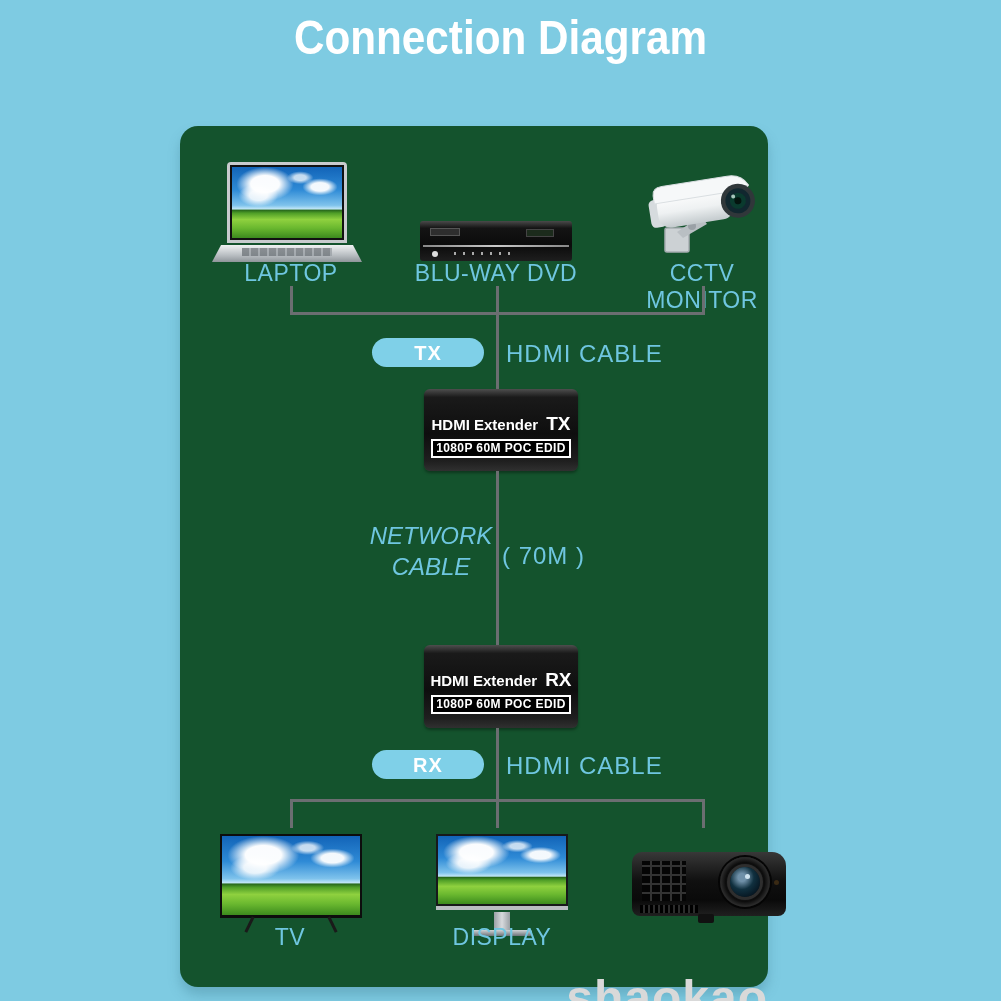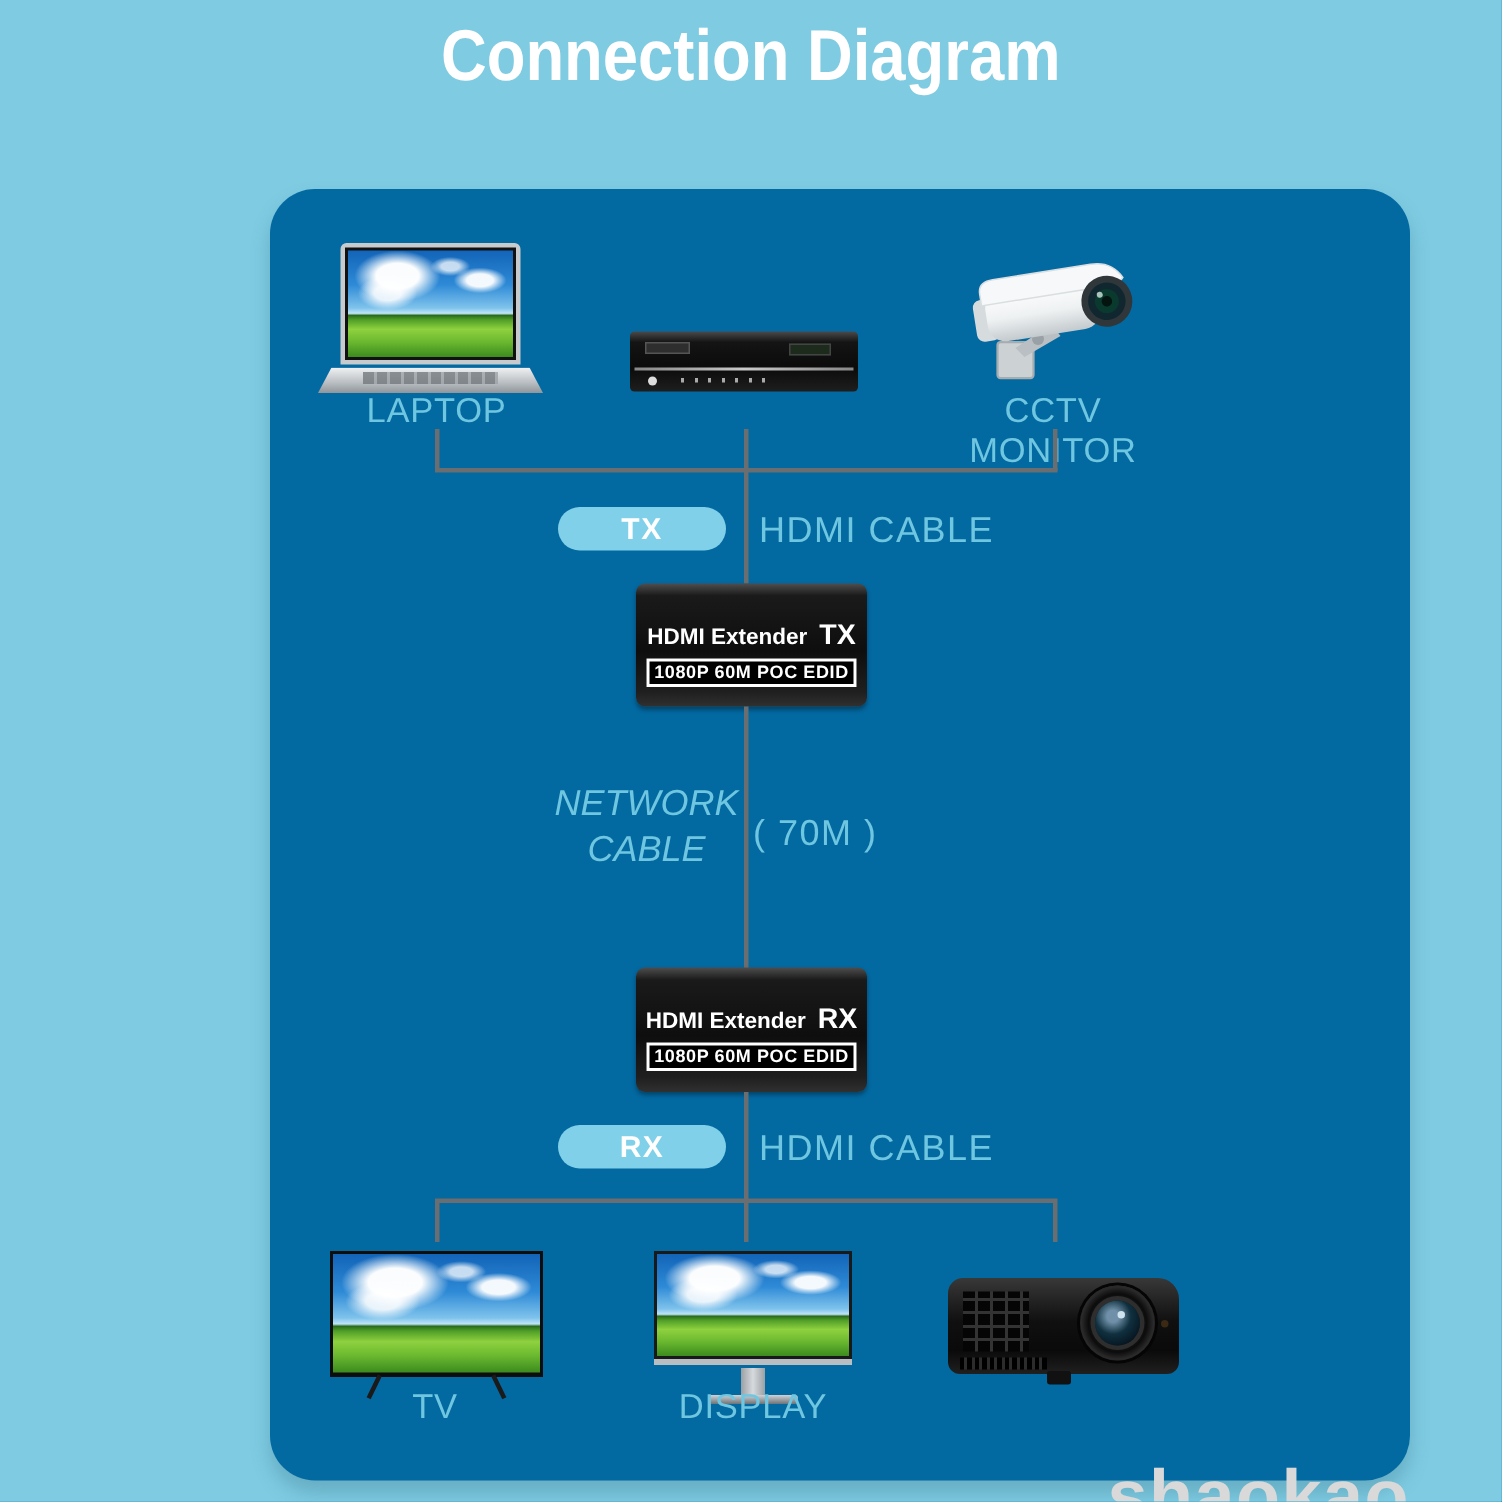--- a/index.html
+++ b/index.html
@@ -1,21 +1,21 @@
 <!DOCTYPE html>
 <html><head>
 <meta charset="utf-8">
 <style>
   html,body{margin:0;padding:0;background:#7ecbe2;}
   .canvas{position:relative;width:1001px;height:1001px;background:#7ecbe2;overflow:hidden;
           font-family:"Liberation Sans",sans-serif;}
   .title{position:absolute;top:10px;left:0;width:100%;text-align:center;color:#ffffff;
          font-size:48px;font-weight:bold;transform:scaleX(.88);}
-  .card{position:absolute;left:180px;top:126px;width:760px;height:861px;background:#0369a1;
-        border-radius:30px;box-shadow:0 8px 12px rgba(60,120,140,.35);}
+  .card{position:absolute;left:180px;top:126px;width:588px;height:861px;background:#14532d;
+        border-radius:18px;box-shadow:0 8px 12px rgba(60,120,140,.35);}
   .dev-label{position:absolute;width:170px;text-align:center;font-size:23px;color:#6fc6e0;
              letter-spacing:.5px;}
   .line{position:absolute;background:#6b6e71;}
   .line.h{height:3px;}
   .line.v{width:3px;}
   .badge{position:absolute;width:112px;height:29px;border-radius:15px;background:#7fd0e8;
          color:#ffffff;font-size:20px;font-weight:bold;text-align:center;line-height:30px;
          letter-spacing:1px;}
   .cable-label{position:absolute;left:326px;font-size:24px;color:#6fc6e0;letter-spacing:1px;}
   .net-label{position:absolute;left:188px;top:394px;width:126px;text-align:center;
@@ -153,20 +153,21 @@
           <circle cx="103" cy="40" r="17" fill="#30373a"></circle>
           <circle cx="103" cy="40" r="12.5" fill="#11272f"></circle>
           <circle cx="103" cy="40" r="8" fill="#0a3a2e"></circle>
           <circle cx="103" cy="40" r="3.5" fill="#04140f"></circle>
           <circle cx="99" cy="35" r="2" fill="#cfe8e0" opacity=".8"></circle>
         </g>
       </svg>
     </div>
 
     <div class="dev-label" style="left:26px;top:134px">LAPTOP</div>
+    <div class="dev-label" style="left:231px;top:134px">BLU-WAY DVD</div>
     <div class="dev-label" style="left:437px;top:134px">CCTV MONITOR</div>
 
     <div class="line v" style="left:110px;top:160px;height:28px"></div>
     <div class="line v" style="left:316px;top:160px;height:28px"></div>
     <div class="line v" style="left:522px;top:160px;height:28px"></div>
     <div class="line h" style="left:110px;top:186px;width:415px"></div>
     <div class="line v" style="left:316px;top:188px;height:75px"></div>
 
     <div class="badge" style="left:192px;top:212px">TX</div>
     <div class="cable-label" style="top:214px">HDMI CABLE</div>

